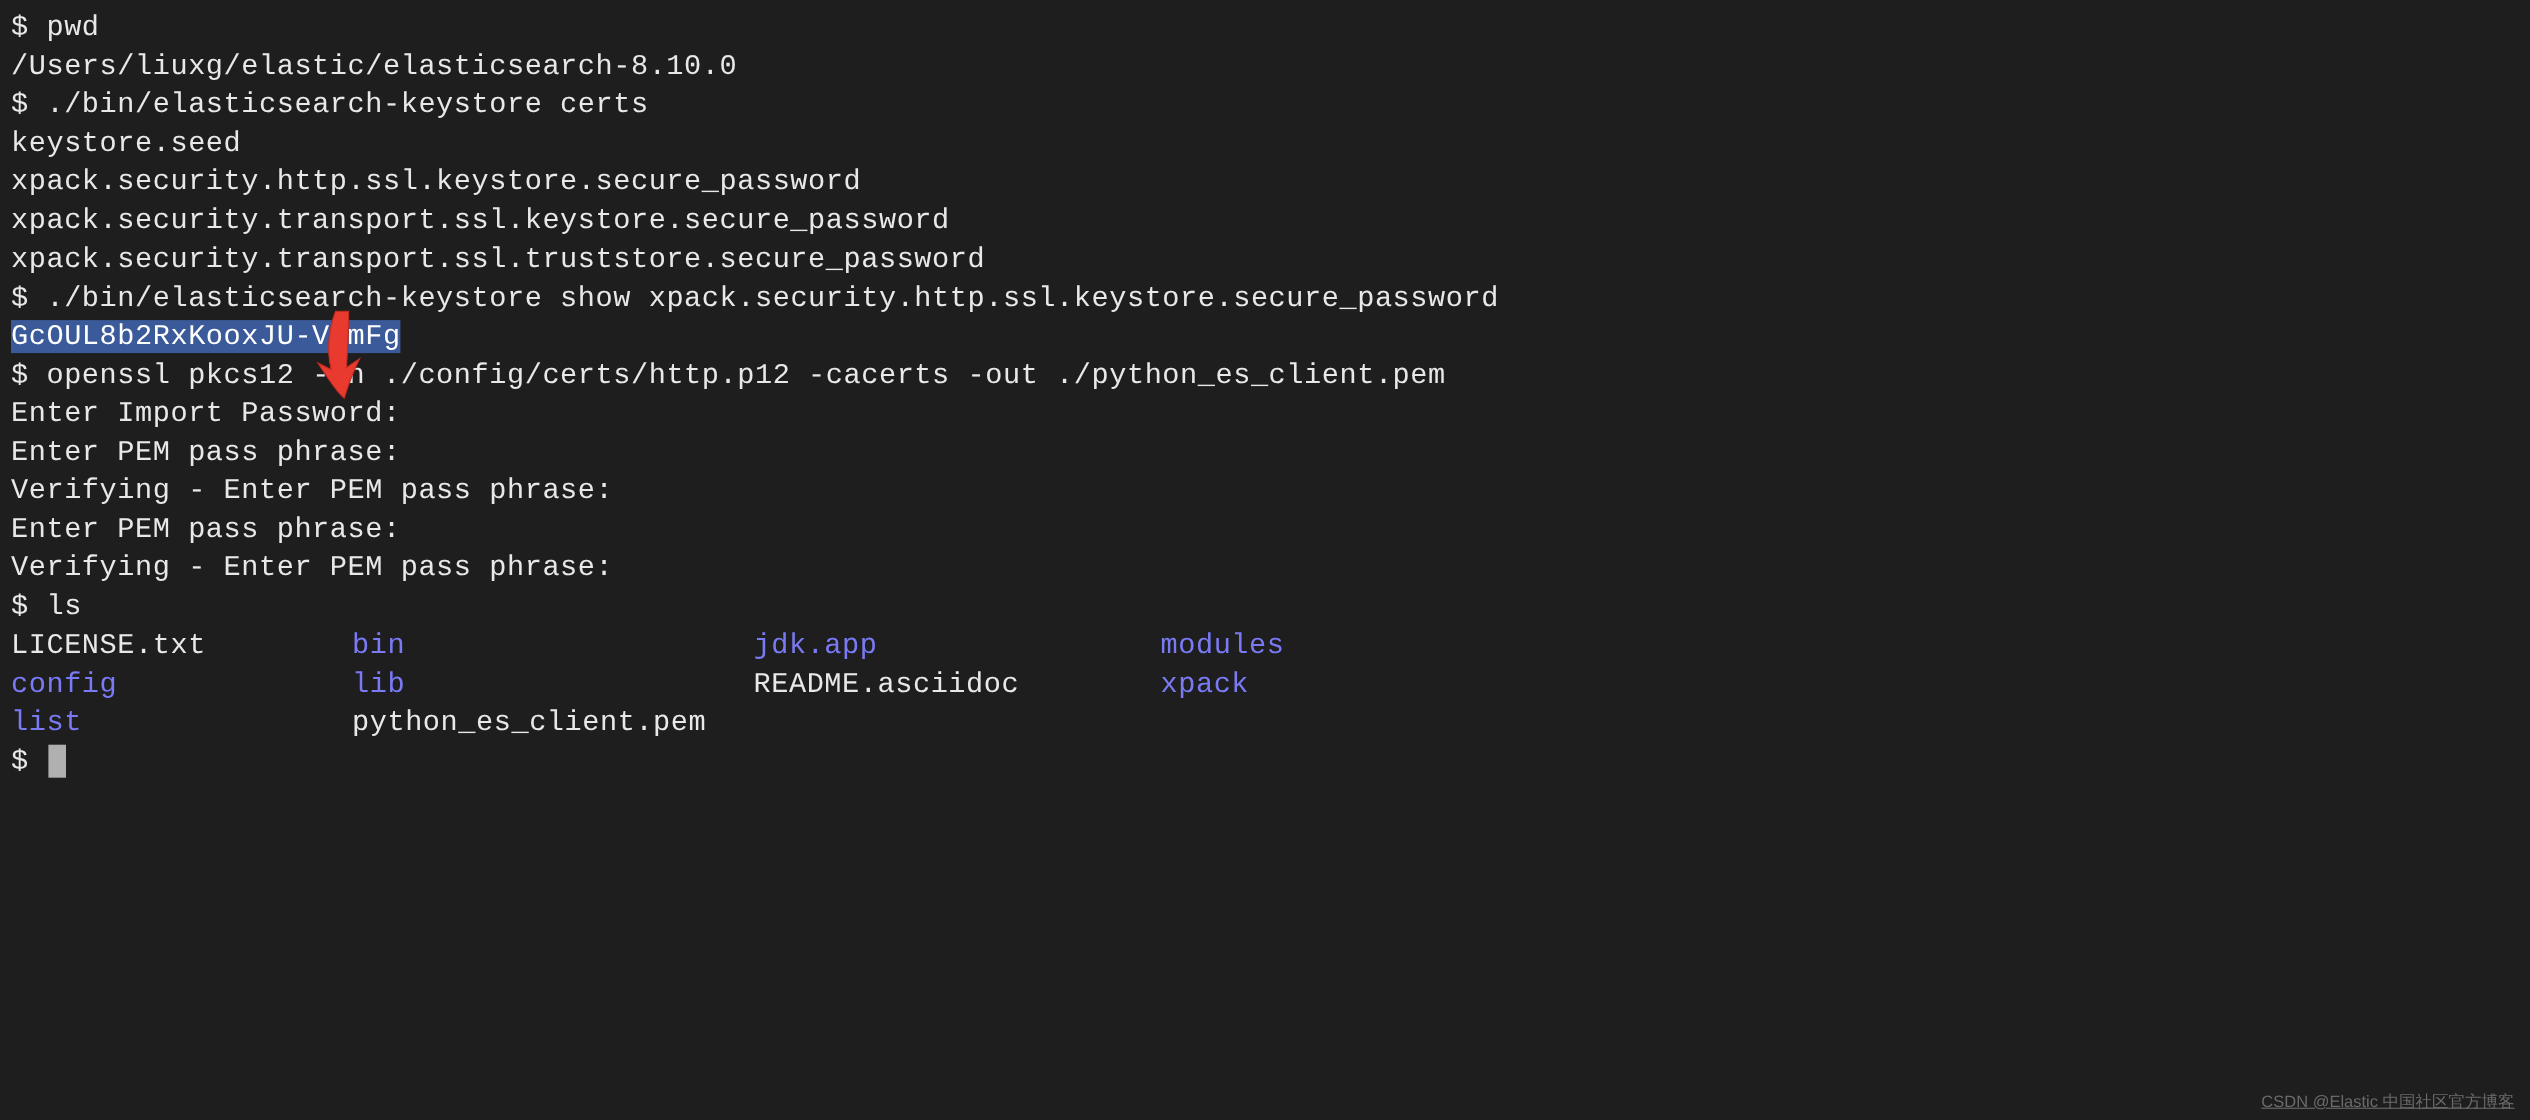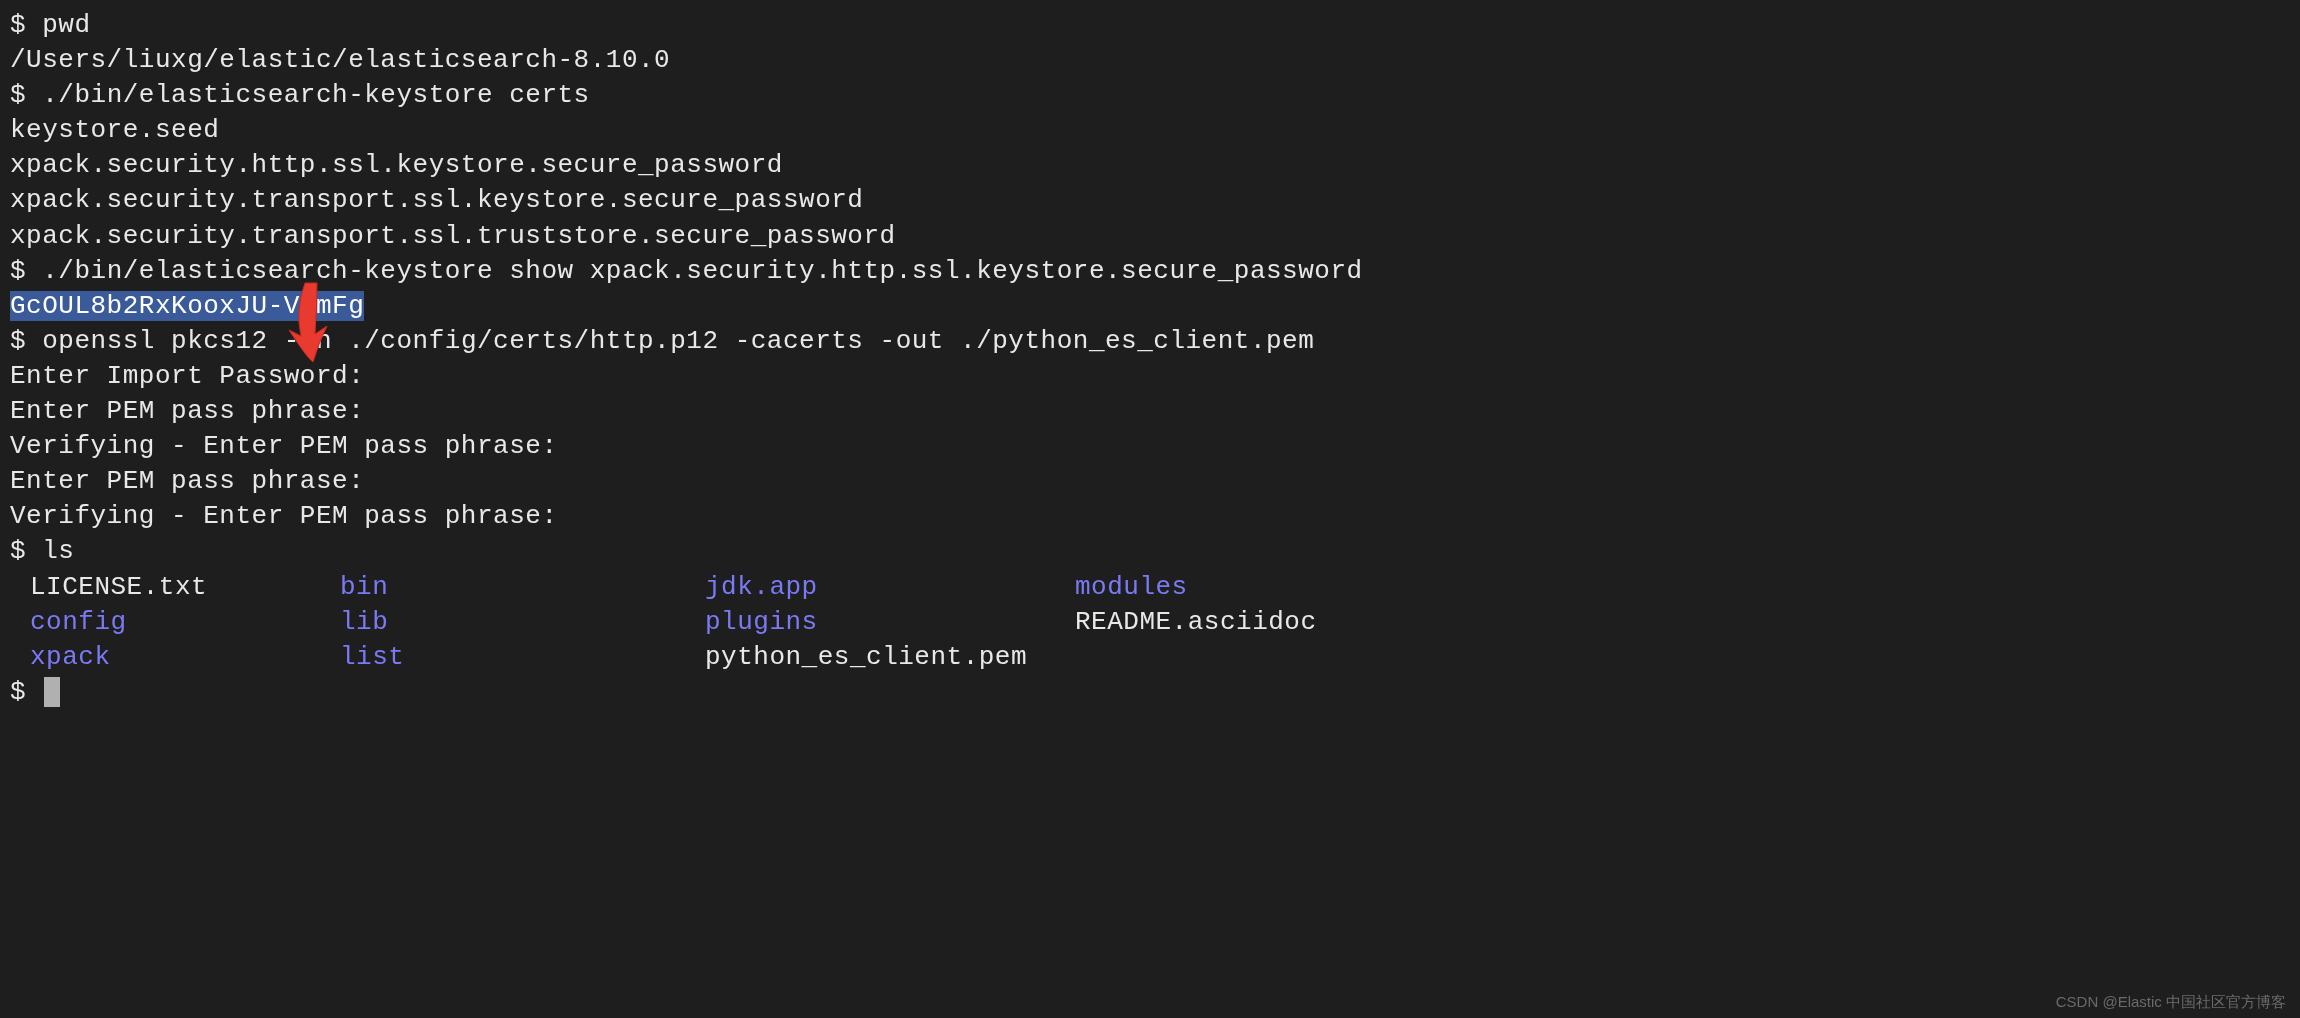--- a/index.html
+++ b/index.html
@@ -32,21 +32,20 @@
       color: #ffffff;
       display: inline;
     }
     .dir-color {
       color: #7a7af5;
     }
     .ls-grid {
       display: grid;
       grid-template-columns: 310px 365px 370px auto;
       column-gap: 0px;
-      margin-left: 20px;
     }
     .cursor-block {
       display: inline-block;
       width: 16px;
       height: 30px;
       background-color: #b0b0b0;
       vertical-align: text-bottom;
       margin-left: 2px;
     }
     .arrow-annotation {
@@ -56,20 +55,21 @@
       pointer-events: none;
     }
     .watermark {
       position: absolute;
       bottom: 6px;
       right: 14px;
       font-size: 15px;
       color: #6a6a6a;
       font-family: sans-serif;
       letter-spacing: 0;
+      text-decoration: underline;
     }
   </style>
 </head>
 <body>
 
 <div class="line"><span class="prompt">$ </span><span>pwd</span></div>
 <div class="line">/Users/liuxg/elastic/elasticsearch-8.10.0</div>
 <div class="line"><span class="prompt">$ </span><span>./bin/elasticsearch-keystore certs</span></div>
 <div class="line">keystore.seed</div>
 <div class="line">xpack.security.http.ssl.keystore.secure_password</div>
@@ -86,21 +86,20 @@
 <div class="line"><span class="prompt">$ </span><span>ls</span></div>
 
 <div class="ls-grid">
   <div class="line">LICENSE.txt</div>
   <div class="line dir-color">bin</div>
   <div class="line dir-color">jdk.app</div>
   <div class="line dir-color">modules</div>
 
   <div class="line dir-color">config</div>
   <div class="line dir-color">lib</div>
-  <div class="line dir-color">plugins</div>
 
   <div class="line">README.asciidoc</div>
   <div class="line dir-color">xpack</div>
   <div class="line dir-color">list</div>
   <div class="line">python_es_client.pem</div>
 </div>
 
 <div class="line"><span class="prompt">$ </span><span class="cursor-block"></span></div>
 
 <svg class="arrow-annotation" width="70" height="90" viewBox="0 0 70 90">

